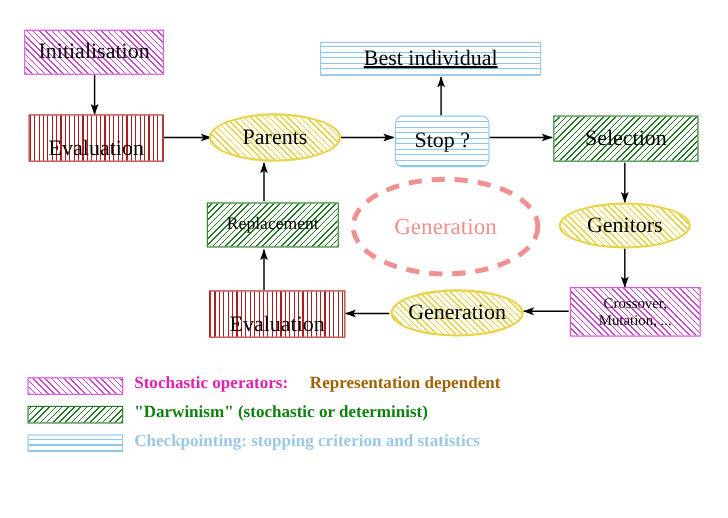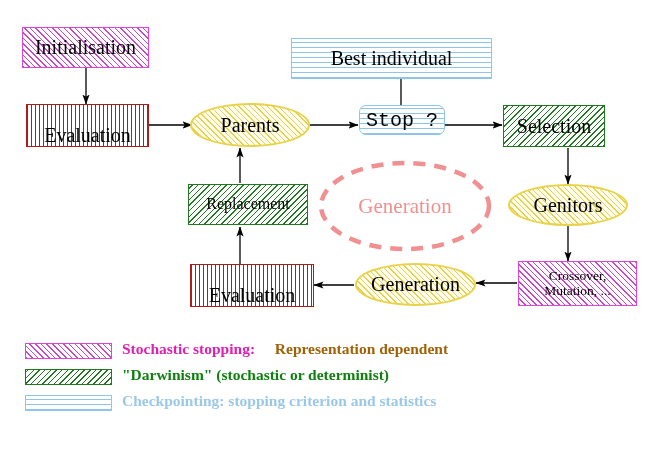--- a/index.html
+++ b/index.html
@@ -166,29 +166,29 @@
   </div>
 
   <div class="node hatch-red" style="left:26px; top:104px; width:123px; height:43px; font-size:20px;">
     <span class="node-label">Evaluation</span>
   </div>
 
   <div class="node hatch-yellow ellipse" style="left:190px; top:103px; width:120px; height:44px; font-size:20px;">
     <span class="node-label">Parents</span>
   </div>
 
-  <div class="node hatch-blue" style="left:291px; top:38px; width:201px; height:41px; font-size:20px;">
+  <div class="node hatch-blue" style="left:291px; top:38px; width:201px; height:31px; font-size:20px;text-decoration:underline;">
     <span class="node-label">Best individual</span>
   </div>
 
-  <div class="node hatch-blue rounded" style="left:359px; top:105px; width:86px; height:30px; font-size:20px;font-family:Liberation Mono, monospace;">
+  <div class="node hatch-blue rounded" style="left:359px; top:105px; width:86px; height:47px; font-size:20px;">
     <span class="node-label">Stop ?</span>
   </div>
 
-  <div class="node hatch-green" style="left:503px; top:105px; width:102px; height:42px; font-size:20px;">
+  <div class="node hatch-green" style="left:503px; top:105px; width:132px; height:42px; font-size:20px;">
     <span class="node-label">Selection</span>
   </div>
 
   <div class="node hatch-yellow ellipse" style="left:508px; top:184px; width:120px; height:42px; font-size:20px;">
     <span class="node-label">Genitors</span>
   </div>
 
   <div class="node hatch-magenta" style="left:518px; top:261px; width:119px; height:45px; font-size:13.5px;">
     <span class="node-label">Crossover,
 Mutation, ...</span>
@@ -208,21 +208,21 @@
 
   <div class="node" style="left:321px; top:163px; width:168px; height:86px; font-size:21px; border:none; background:none;">
     <span class="node-label c-salmon">Generation</span>
   </div>
 
   <div id="legend">
 
     <div class="legend-row">
       <div class="legend-swatch hatch-magenta"></div>
       <div class="legend-text">
-        <span class="c-magenta">Stochastic stopping:</span>
+        <span class="c-magenta">Stochastic operators:</span>
         <span style="display:inline-block;width:12px"></span>
         <span class="c-gold alt">Representation dependent</span>
       </div>
     </div>
 
     <div class="legend-row">
       <div class="legend-swatch hatch-green"></div>
       <div class="legend-text c-green">"Darwinism" (stochastic or determinist)</div>
     </div>
 

